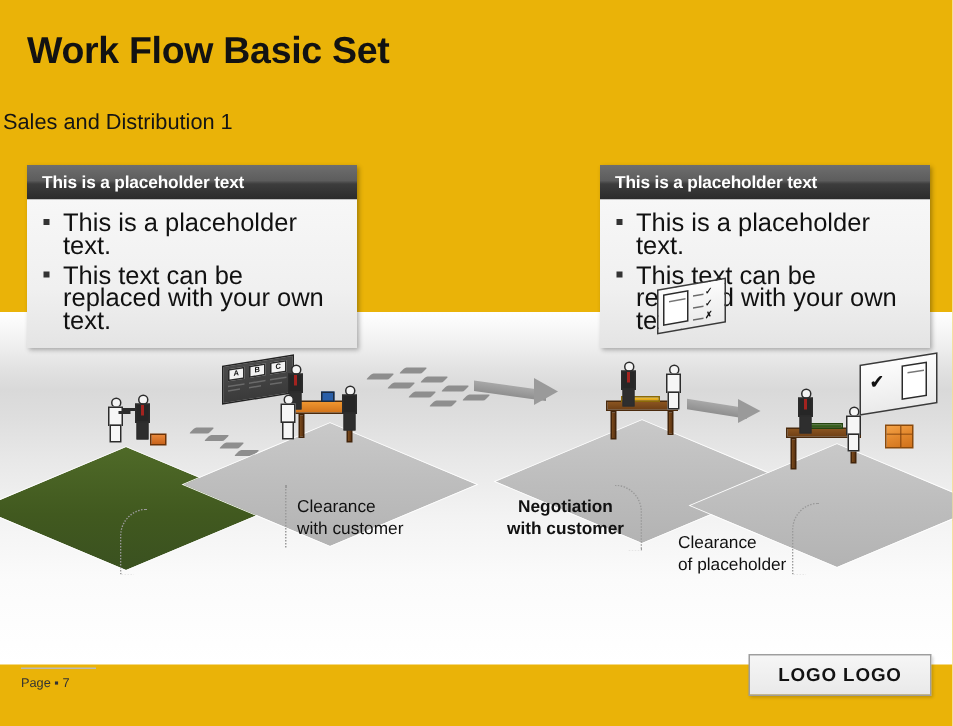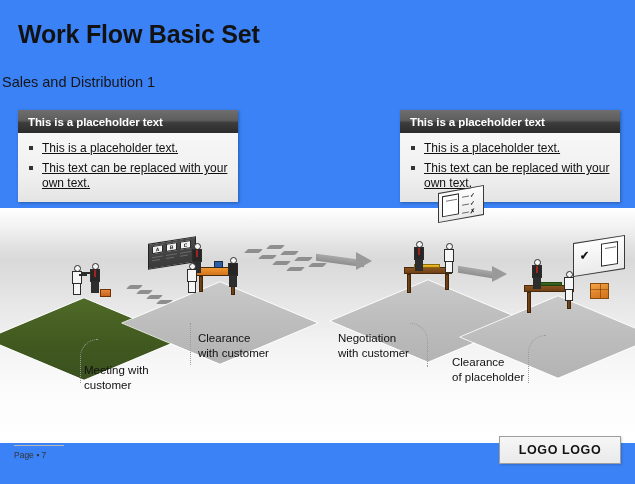--- a/index.html
+++ b/index.html
@@ -7,21 +7,21 @@
   body {
     width: 635px; height: 484px;
     font-family: "Liberation Sans", sans-serif;
     color: #1a1a1a;
     overflow: hidden;
     position: relative;
   }
   #slide {
     position: absolute; inset: 0;
     width: 635px; height: 484px;
-    background: #3b82f6;
+    background: #eab308;
     overflow: hidden;
   }
 
   
   .bg-band {
     position: absolute;
     left: 0; right: 0;
     top: 208px; height: 235px;
     background: linear-gradient(to bottom,
         #ffffff 0%,
@@ -65,26 +65,25 @@
     padding-left: 10px;
     letter-spacing: -0.1px;
   }
   .ph-body {
     background: linear-gradient(to bottom, #f7f7f7 0%, #f0f0f0 60%, #e4e4e4 100%);
     padding: 8px 9px 11px 9px;
   }
   .ph-list { list-style: none; }
   .ph-list li {
     position: relative;
-    font-size: 12px;
+    font-size: 17px;
     line-height: 15px;
     padding-left: 15px;
     margin-bottom: 5px;
     color: #111;
-    text-decoration: underline;
   }
   .ph-list li:last-child { margin-bottom: 0; }
   .ph-list li::before {
     content: "";
     position: absolute; left: 2px; top: 5px;
     width: 4px; height: 4px;
     background: #333;
   }
 
   
@@ -486,29 +485,25 @@
       <div class="doc-sheet" style="left:28px; top:5px; width:17px; height:23px;">
         <div class="dl" style="left:3px; top:4px; width:11px;"></div>
       </div>
     </div>
 
     <div class="leader-arc" style="left:80px; top:134px; height:44px;"></div>
     <div class="leader" style="left:190px; top:118px; height:42px;"></div>
     <div class="leader-arc-r" style="left:410px; top:118px; height:44px;"></div>
     <div class="leader-arc" style="left:528px; top:130px; height:48px;"></div>
 
-    <div class="lbl" style="left:84px; top:158px;">
-      <div>Meeting with</div>
-      <div>customer</div>
-    </div>
     <div class="lbl" style="left:198px; top:126px;">
       <div>Clearance</div>
       <div>with customer</div>
     </div>
-    <div class="lbl" style="left:338px; top:126px; text-align:left;">
+    <div class="lbl" style="left:338px; top:126px; text-align:center;font-weight:bold;">
       <div>Negotiation</div>
       <div>with customer</div>
     </div>
     <div class="lbl" style="left:452px; top:150px; text-align:left;">
       <div>Clearance</div>
       <div>of placeholder</div>
     </div>
   </div>
 
   <div class="footer-rule"></div>

